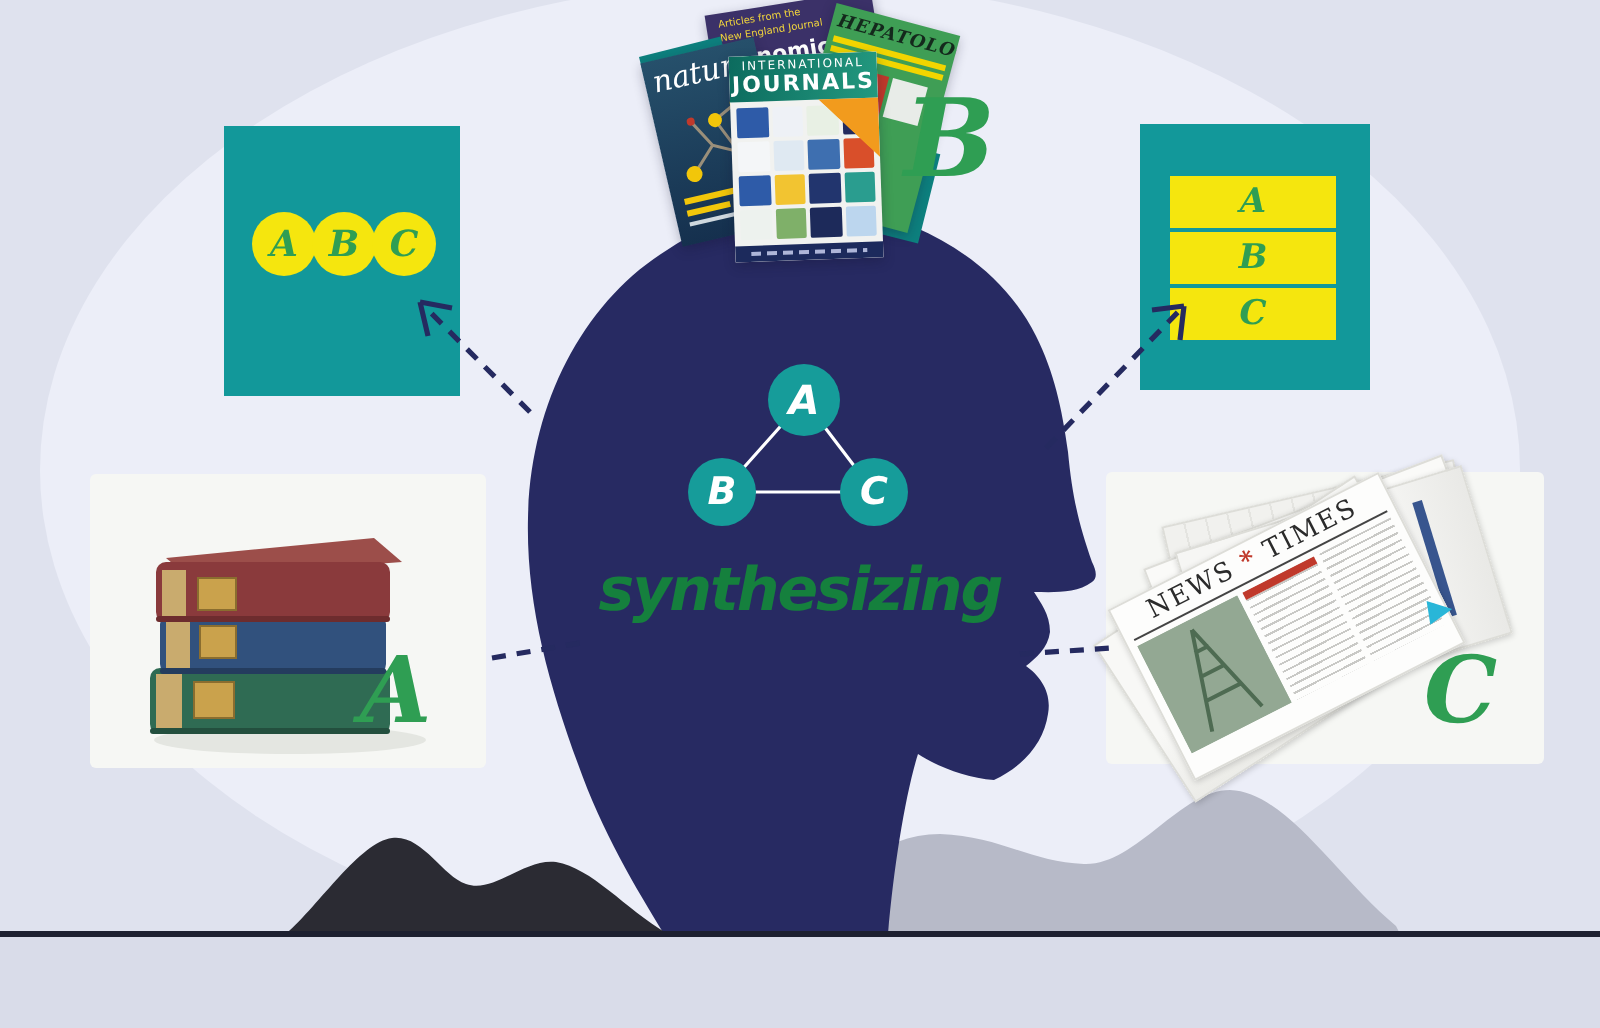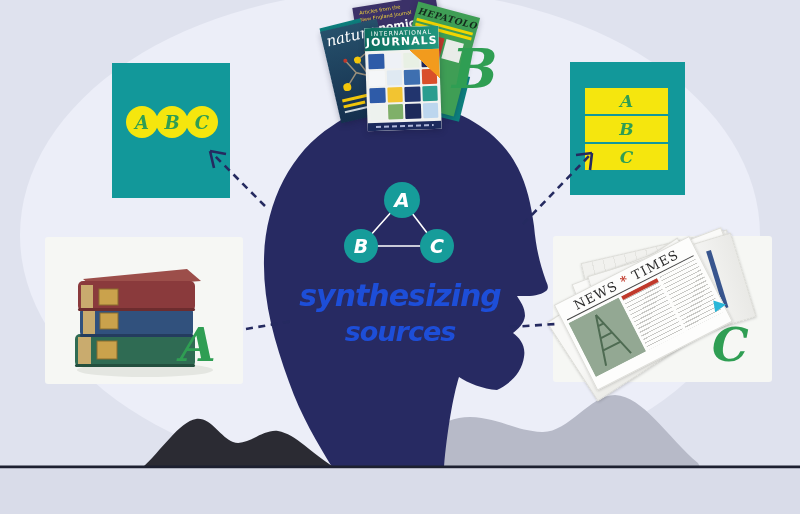--- a/index.html
+++ b/index.html
@@ -5,21 +5,21 @@
   html,body{margin:0;padding:0;background:#9aa0b5;}
   #stage{position:relative;width:800px;height:514px;overflow:hidden;background:#dfe2ee;
          font-family:"DejaVu Sans",sans-serif;}
   #stage *{box-sizing:border-box;}
   .abs{position:absolute;}
   svg{display:block;}
   .layer0{position:absolute;left:0;top:0;z-index:0;}
   .layer2{position:absolute;left:0;top:0;z-index:20;pointer-events:none;}
 
   
-  .head-title{left:210px;width:380px;text-align:center;color:#1d4ed8;z-index:12;
+  .head-title{left:210px;width:380px;text-align:center;color:#15803d;z-index:12;
               font-weight:bold;font-style:italic;letter-spacing:-1px;}
   .head-title.l1{top:278px;font-size:30px;}
   .head-title.l2{top:316px;font-size:27px;}
 
   
   .node{border-radius:50%;background:#169c9a;color:#fff;z-index:12;
         display:flex;align-items:center;justify-content:center;
         font-weight:bold;font-style:italic;font-size:19px;}
   .nodeA{left:384px;top:182px;width:36px;height:36px;font-size:20px;}
   .nodeB{left:344px;top:229px;width:34px;height:34px;}
@@ -132,21 +132,20 @@
              C522,371 512,383 497,390 C483,389 468,383 459,377
              C453,396 447,432 444,467 Z" fill="#272a62"></path>
     <path d="M402,200 L361,246 M402,200 L437,246 M361,246 L437,246" stroke="#ffffff" stroke-width="1.6" fill="none"></path>
   </svg>
 
   <div class="abs node nodeA">A</div>
   <div class="abs node nodeB">B</div>
   <div class="abs node nodeC">C</div>
 
   <div class="abs head-title l1">synthesizing</div>
-  <div class="abs head-title l2">sources</div>
 
   <div class="abs cover cov-genomic">
     <div class="ysm">Articles from the</div>
     <div class="ysm">New England Journal</div>
     <div class="wt">Genomic</div>
   </div>
   <div class="abs teal-back"></div>
   <div class="abs cover cov-nature">
     <div class="nt">nature</div>
     <svg width="50" height="48">

